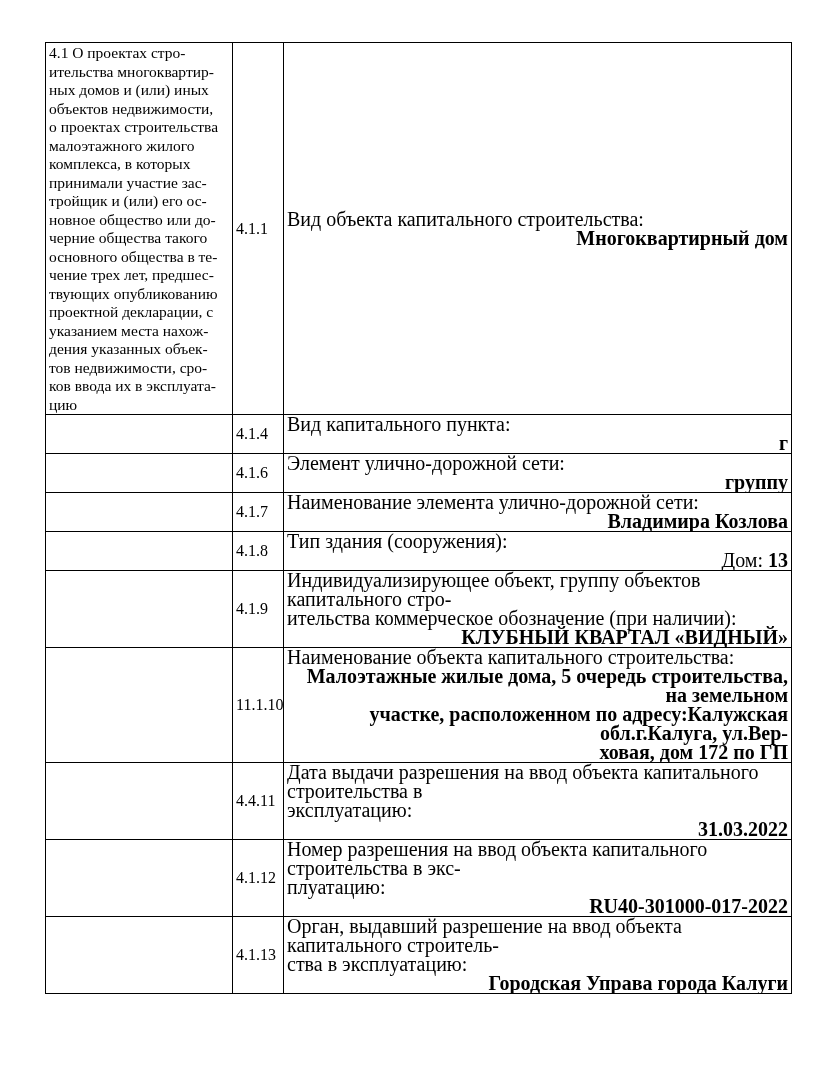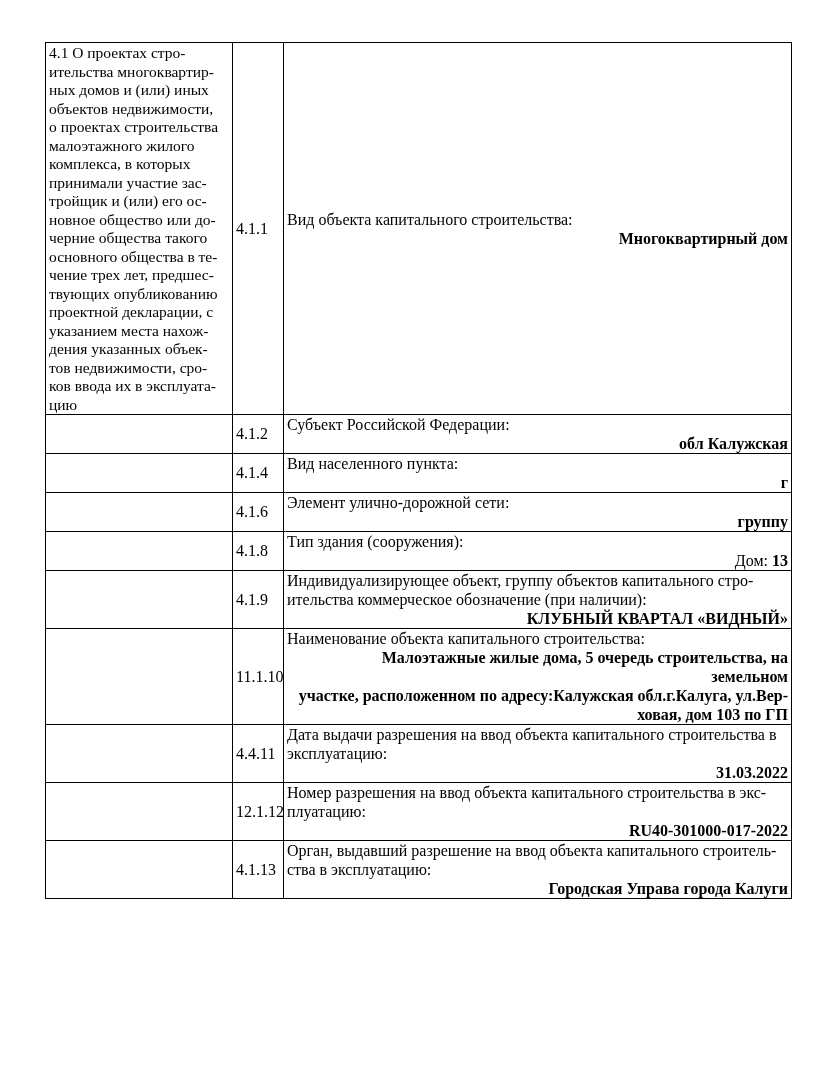--- a/index.html
+++ b/index.html
@@ -35,21 +35,21 @@
     white-space: pre-line;
   }
   td.code-cell {
     vertical-align: middle;
     font-size: 16px;
     padding: 0 2px 0 3px;
     margin-top: 6px;
   }
   td.field-cell {
     vertical-align: middle;
-    font-size: 16px;
+    font-size: 20px;
     line-height: 19px;
     padding: 0 3px 0 3px;
   }
   .field-label {
     white-space: pre-line;
   }
   .field-valueline {
     font-weight: bold;
     white-space: pre-line;
     text-align: right;
@@ -92,49 +92,49 @@
 тов недвижимости, сро-
 ков ввода их в эксплуата-
 цию</td>
         <td class="code-cell">4.1.1</td>
         <td class="field-cell">
           <div class="field-label">Вид объекта капитального строительства:</div>
           <div class="field-valueline"><span class="field-prefix"></span><span class="field-value">Многоквартирный дом</span></div>
         </td>
       </tr>
 
-      <tr>
-        <td class="desc-cell"></td>
-        <td class="code-cell">4.1.2</td>
-        <td class="field-cell">
-          <div class="field-label">Субъект Российской Федерации:</div>
-          <div class="field-valueline"><span class="field-prefix"></span><span class="field-value">обл Калужская</span></div>
-        </td>
-      </tr>
 
 
       <tr>
         <td class="desc-cell"></td>
         <td class="code-cell">4.1.4</td>
         <td class="field-cell">
-          <div class="field-label">Вид населенного пункта:</div>
+          <div class="field-label">Вид капитального пункта:</div>
           <div class="field-valueline"><span class="field-prefix"></span><span class="field-value">г</span></div>
         </td>
       </tr>
 
 
       <tr>
         <td class="desc-cell"></td>
         <td class="code-cell">4.1.6</td>
         <td class="field-cell">
           <div class="field-label">Элемент улично-дорожной сети:</div>
           <div class="field-valueline"><span class="field-prefix"></span><span class="field-value">группу</span></div>
         </td>
       </tr>
 
+      <tr>
+        <td class="desc-cell"></td>
+        <td class="code-cell">4.1.7</td>
+        <td class="field-cell">
+          <div class="field-label">Наименование элемента улично-дорожной сети:</div>
+          <div class="field-valueline"><span class="field-prefix"></span><span class="field-value">Владимира Козлова</span></div>
+        </td>
+      </tr>
 
       <tr>
         <td class="desc-cell"></td>
         <td class="code-cell">4.1.8</td>
         <td class="field-cell">
           <div class="field-label">Тип здания (сооружения):</div>
           <div class="field-valueline"><span class="field-prefix">Дом: </span><span class="field-value">13</span></div>
         </td>
       </tr>
 
@@ -148,37 +148,37 @@
         </td>
       </tr>
 
       <tr>
         <td class="desc-cell"></td>
         <td class="code-cell">11.1.10</td>
         <td class="field-cell">
           <div class="field-label">Наименование объекта капитального строительства:</div>
           <div class="field-valueline"><span class="field-prefix"></span><span class="field-value">Малоэтажные жилые дома, 5 очередь строительства, на земельном
 участке, расположенном по адресу:Калужская обл.г.Калуга, ул.Вер-
-ховая, дом 103 по ГП</span></div>
+ховая, дом 172 по ГП</span></div>
         </td>
       </tr>
 
       <tr>
         <td class="desc-cell"></td>
         <td class="code-cell">4.4.11</td>
         <td class="field-cell">
           <div class="field-label">Дата выдачи разрешения на ввод объекта капитального строительства в
 эксплуатацию:</div>
           <div class="field-valueline"><span class="field-prefix"></span><span class="field-value">31.03.2022</span></div>
         </td>
       </tr>
 
       <tr>
         <td class="desc-cell"></td>
-        <td class="code-cell">12.1.12</td>
+        <td class="code-cell">4.1.12</td>
         <td class="field-cell">
           <div class="field-label">Номер разрешения на ввод объекта капитального строительства в экс-
 плуатацию:</div>
           <div class="field-valueline"><span class="field-prefix"></span><span class="field-value">RU40-301000-017-2022</span></div>
         </td>
       </tr>
 
       <tr>
         <td class="desc-cell"></td>
         <td class="code-cell">4.1.13</td>

